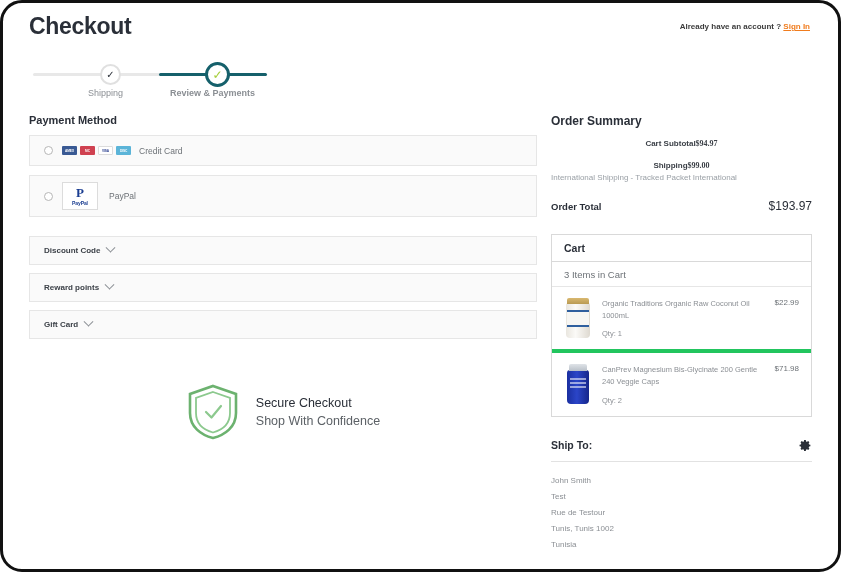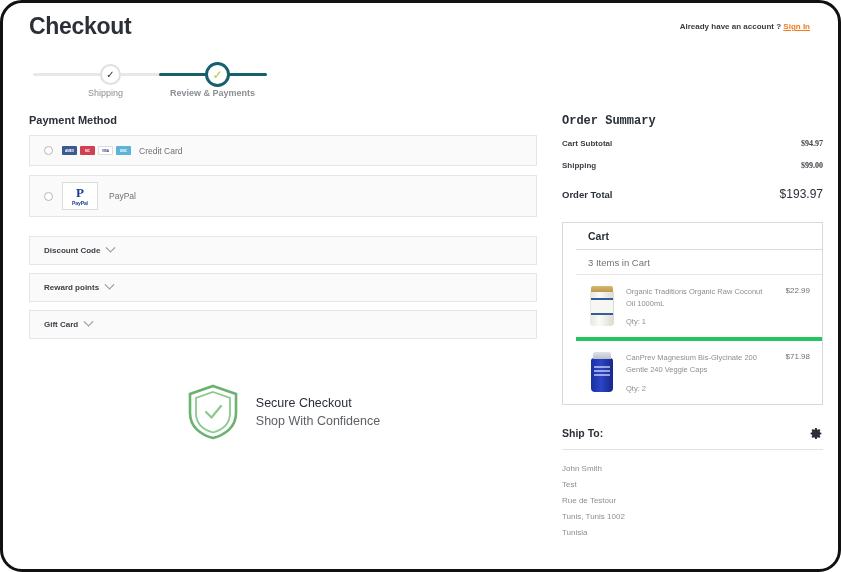--- a/index.html
+++ b/index.html
@@ -62,21 +62,21 @@
   .step .ck { font-size: 10px; color: #2a2f38; line-height: 1; }
   .step.active .ck { font-size: 12px; color: #a6ce39; }
   .slabel {
     position: absolute; top: 32px;
     font-size: 9px; color: #8b8f94; white-space: nowrap;
   }
   .slabel.s1 { left: 59px; }
   .slabel.s2 { left: 141px; font-weight: bold; }
 
   
-  .cols { display: flex; gap: 25px; margin-top: 12px; }
+  .cols { display: flex; gap: 14px; margin-top: 12px; }
   .colL { width: 508px; flex: none; }
   .colR { width: 261px; flex: none; }
 
   .sec-title {
     font-size: 11px; font-weight: bold; color: #2a2f38; margin-bottom: 9px;
   }
 
   
   .pay-box {
     border: 1px solid #e6e6e6; background: #fafafa;
@@ -130,34 +130,34 @@
     display: flex; align-items: center; justify-content: center;
     gap: 16px; margin-top: 44px;
   }
   .shield { width: 54px; height: 58px; flex: none; }
   .secure-txt .s1 {
     font-size: 12.5px; font-weight: normal; color: #2a2f38; line-height: 1.45;
   }
   .secure-txt .s2 { font-size: 12.5px; color: #5c6166; line-height: 1.45; }
 
   
-  .os-title { font-size: 12px; font-weight: bold; color: #2a2f38; margin-bottom: 11px; font-family: Liberation Mono, monospace; }
-  .os-row { display: flex; justify-content: space-between; align-items: baseline; }
+  .os-title { font-size: 12px; font-weight: bold; color: #2a2f38; margin-bottom: 11px; }
+  .os-row { display: flex; justify-content: center; align-items: baseline; }
   .os-key { font-size: 8px; font-weight: bold; color: #3c4148; }
   .os-val { font-size: 8px; font-weight: bold; color: #3c4148; font-family: Liberation Serif, serif; }
   .os-sub { font-size: 8px; color: #9aa0a6; margin-top: 3px; }
   .os-gap { height: 13px; }
   .os-total-row { display: flex; justify-content: space-between; align-items: baseline;
                   margin-top: 17px; }
   .os-total-key { font-size: 9.5px; font-weight: bold; color: #2a2f38; }
   .os-total-val { font-size: 12px; font-weight: normal; color: #2a2f38; }
 
   
   .cart {
-    margin-top: 21px; border: 1px solid #d9d9d9; background: #fff; padding-left: 13px;
+    margin-top: 21px; border: 1px solid #d9d9d9; background: #fff;
   }
   .cart-hdr {
     height: 27px; display: flex; align-items: center; padding: 0 12px;
     border-bottom: 1px solid #d9d9d9;
     font-size: 10.5px; font-weight: bold; color: #2a2f38;
   }
   .cart-count {
     height: 25px; display: flex; align-items: center; padding: 0 12px;
     border-bottom: 1px solid #e6e6e6;
     font-size: 9.5px; color: #6d7277;
@@ -292,20 +292,21 @@
         <span class="os-key">Cart Subtotal</span>
         <span class="os-val">$94.97</span>
       </div>
 
       <div class="os-gap"></div>
 
       <div class="os-row">
         <span class="os-key">Shipping</span>
         <span class="os-val">$99.00</span>
       </div>
+      <div class="os-sub">International Shipping - Tracked Packet International</div>
 
       <div class="os-total-row">
         <span class="os-total-key">Order Total</span>
         <span class="os-total-val">$193.97</span>
       </div>
 
       <div class="cart">
         <div class="cart-hdr">Cart</div>
         <div class="cart-count">3 Items in Cart</div>
 

